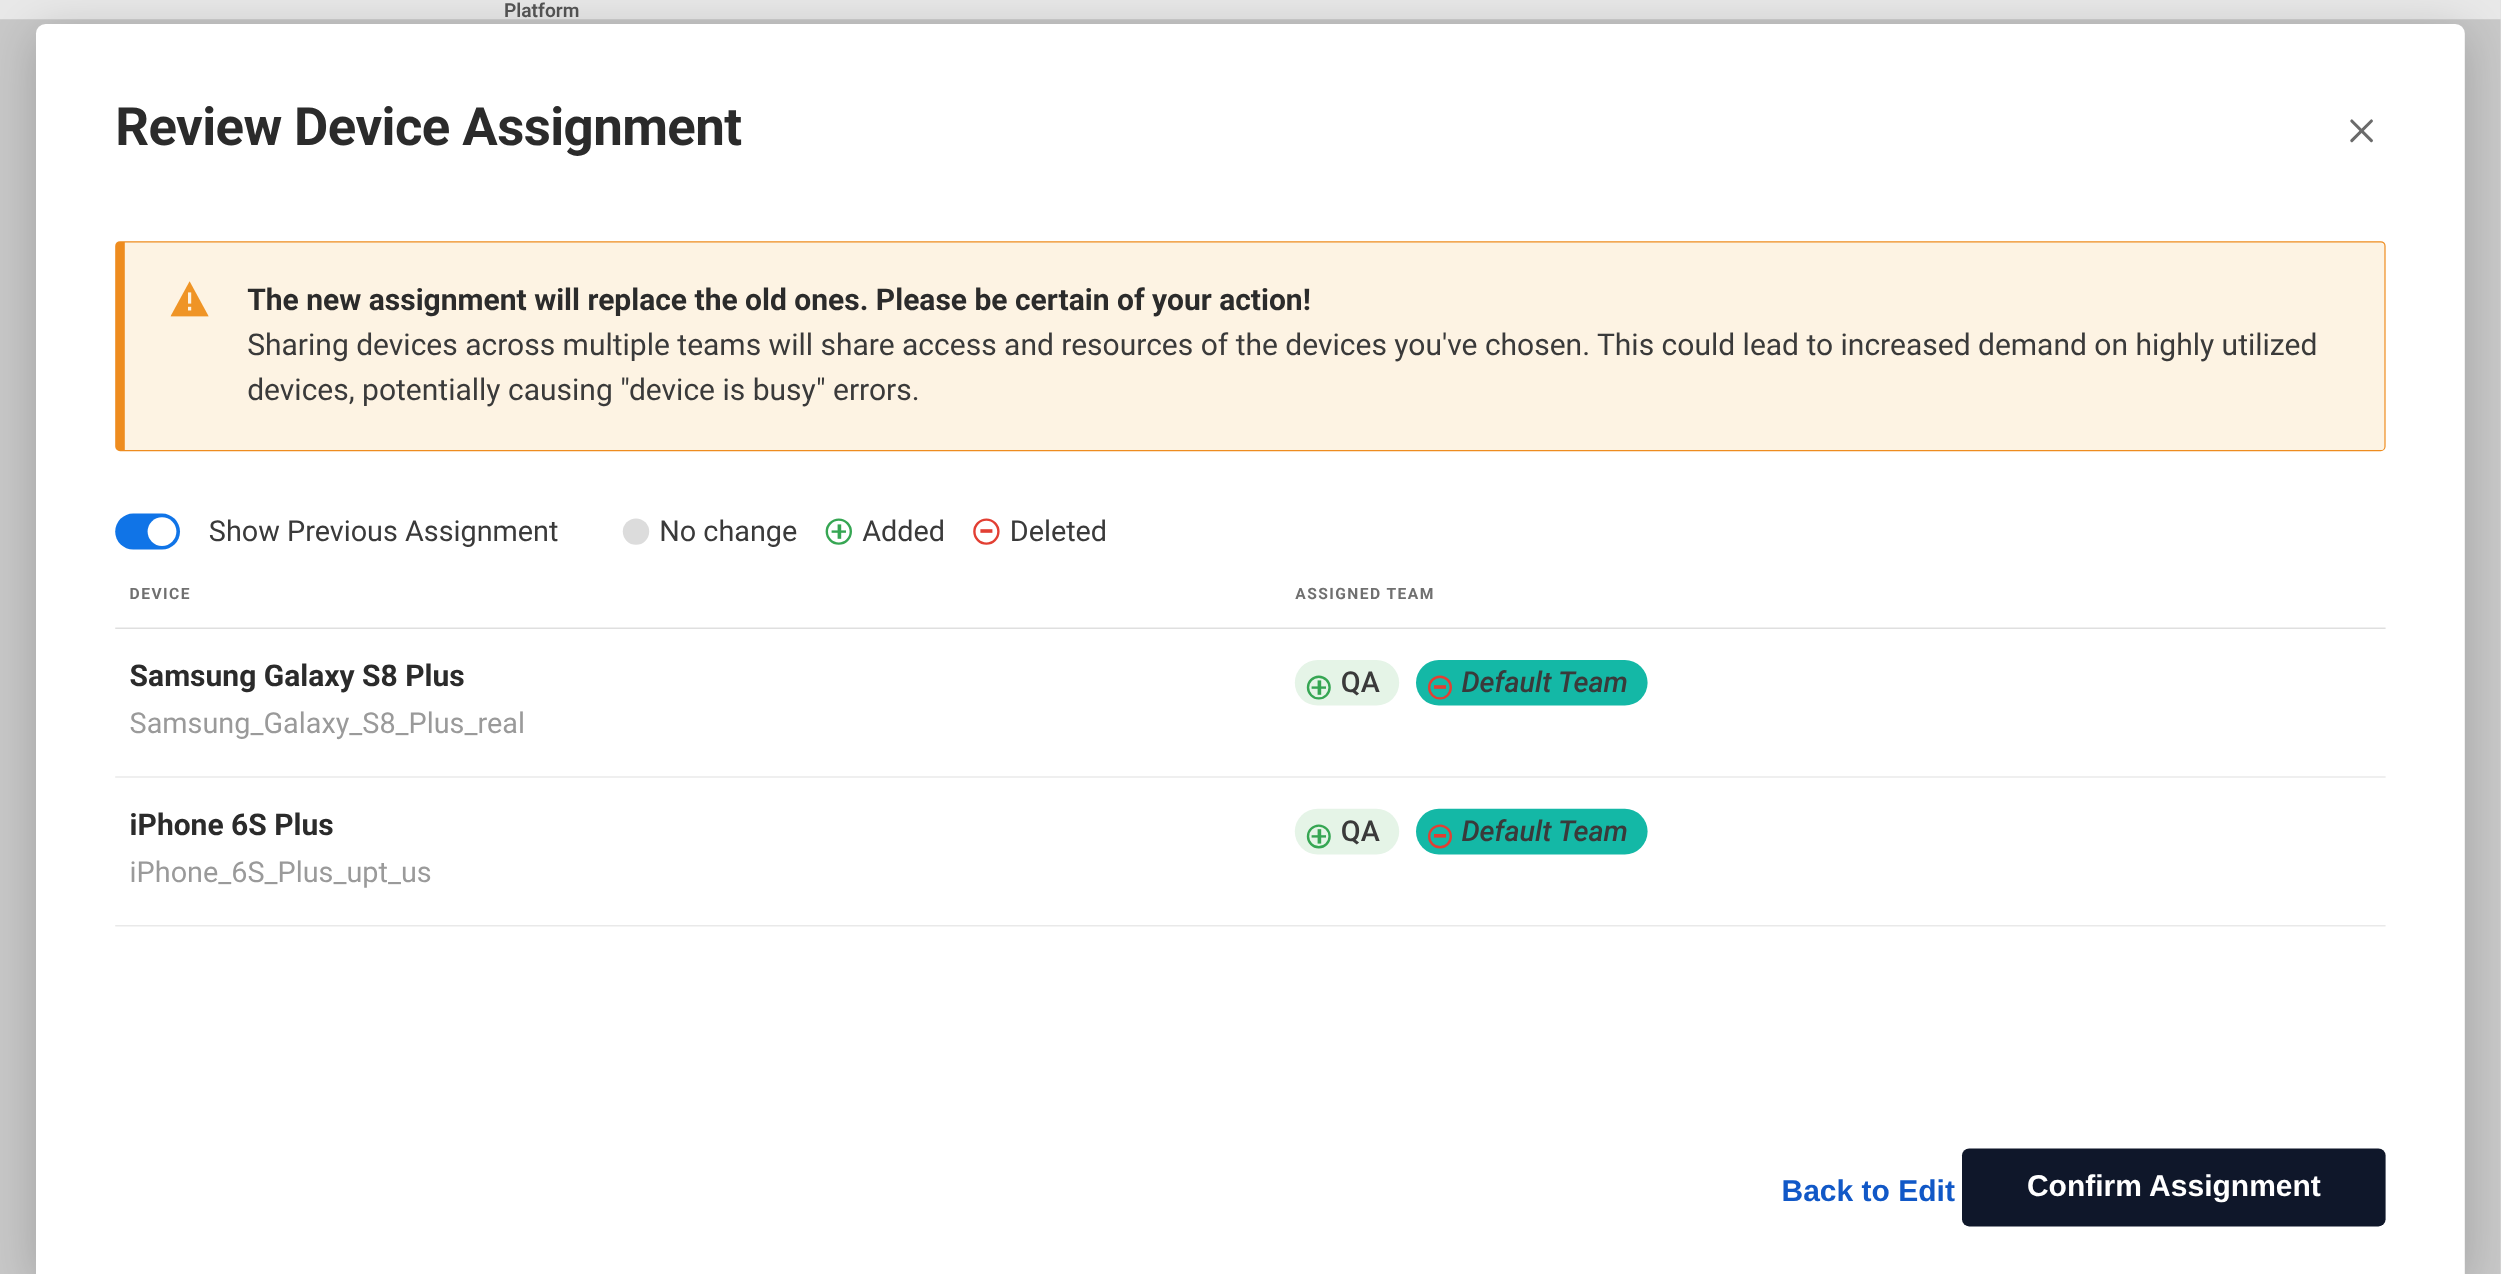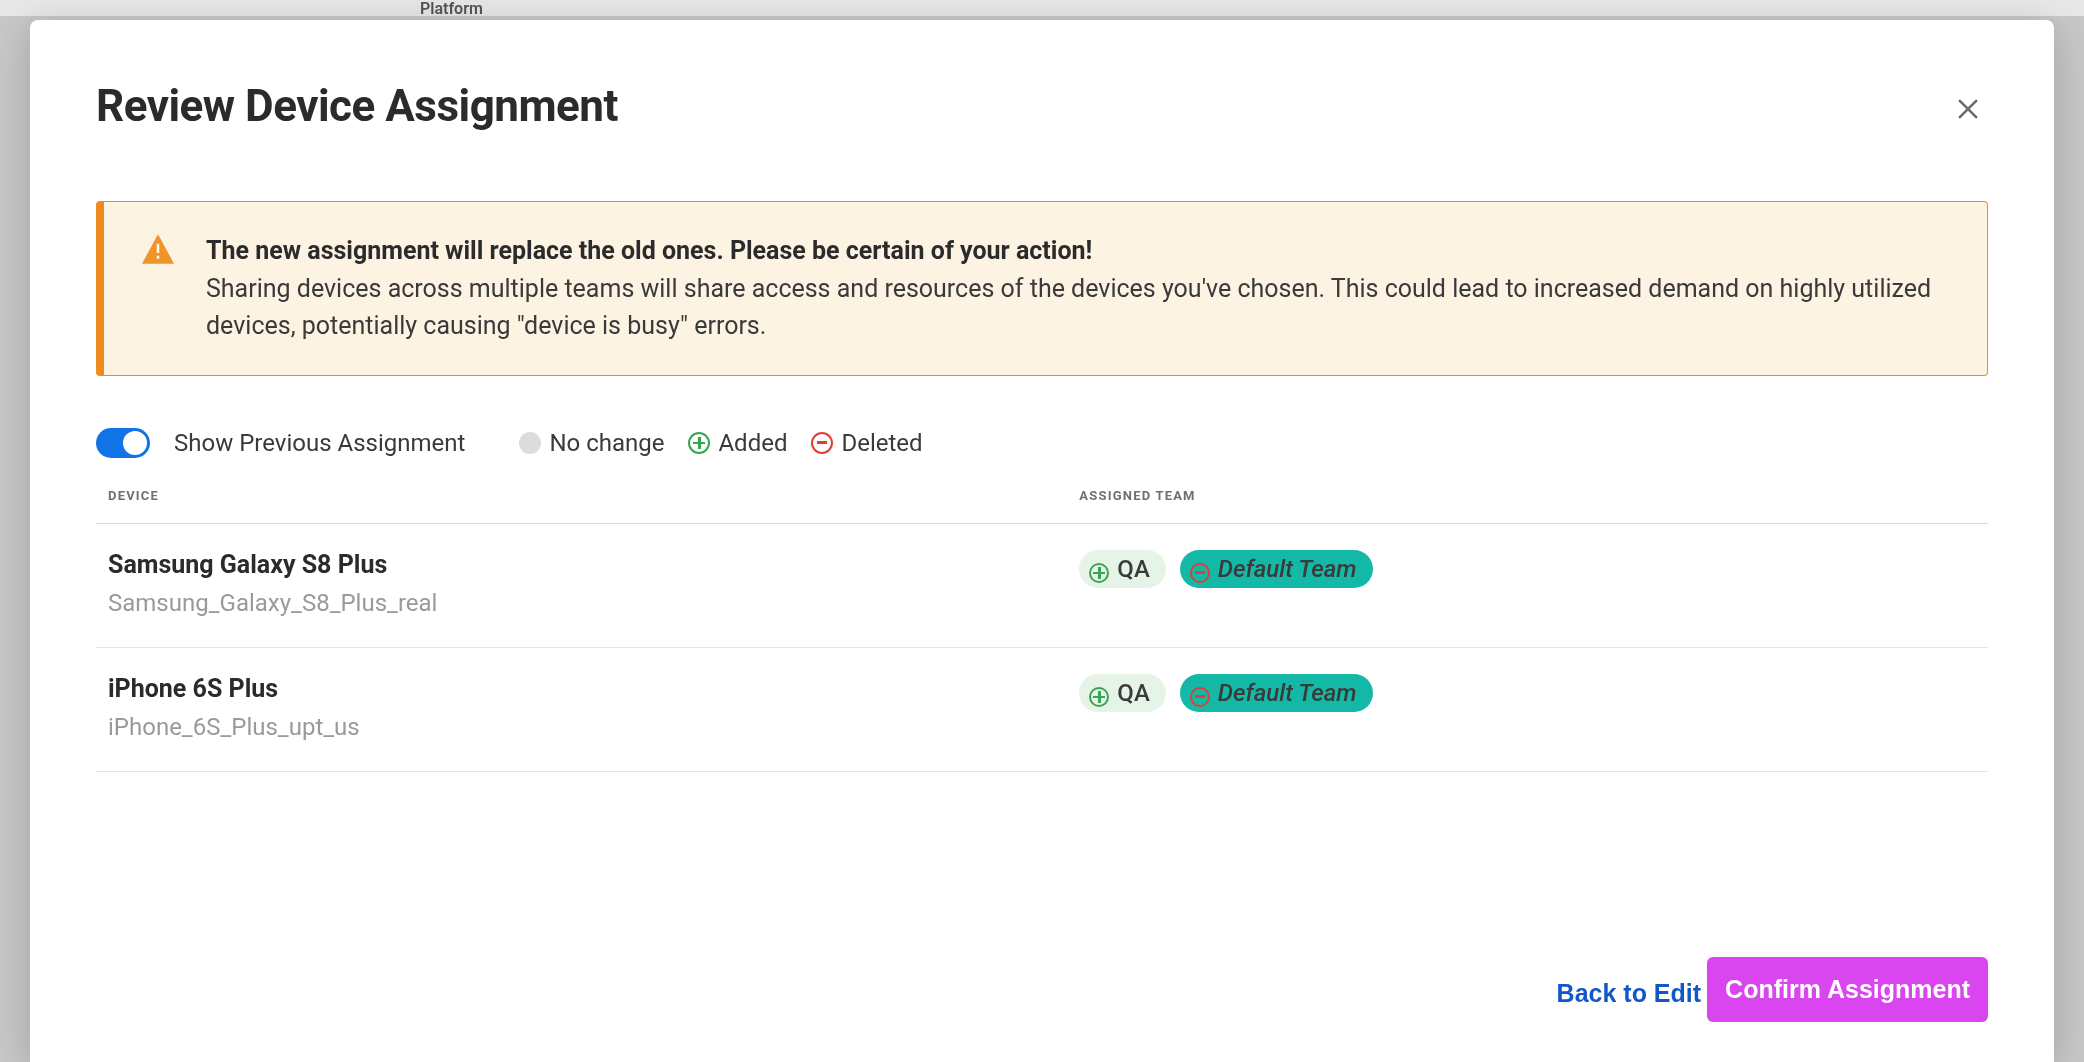--- a/index.html
+++ b/index.html
@@ -246,27 +246,27 @@
     .btn-link {
       background: none;
       border: none;
       color: #1158c7;
       font-size: 25px;
       font-weight: 700;
       cursor: pointer;
       padding: 14px 6px;
     }
     .btn-primary {
-      background: #d946ef;
+      background: #0f172a;
       border: none;
       color: #fff;
       font-size: 25px;
       font-weight: 700;
       cursor: pointer;
-      padding: 18px 18px;
+      padding: 18px 54px;
       border-radius: 6px;
     }
   </style>
 </head>
 <body>
 
 <div class="backdrop-header">
   <span style="margin-left:380px;">Platform</span>
 </div>
 

